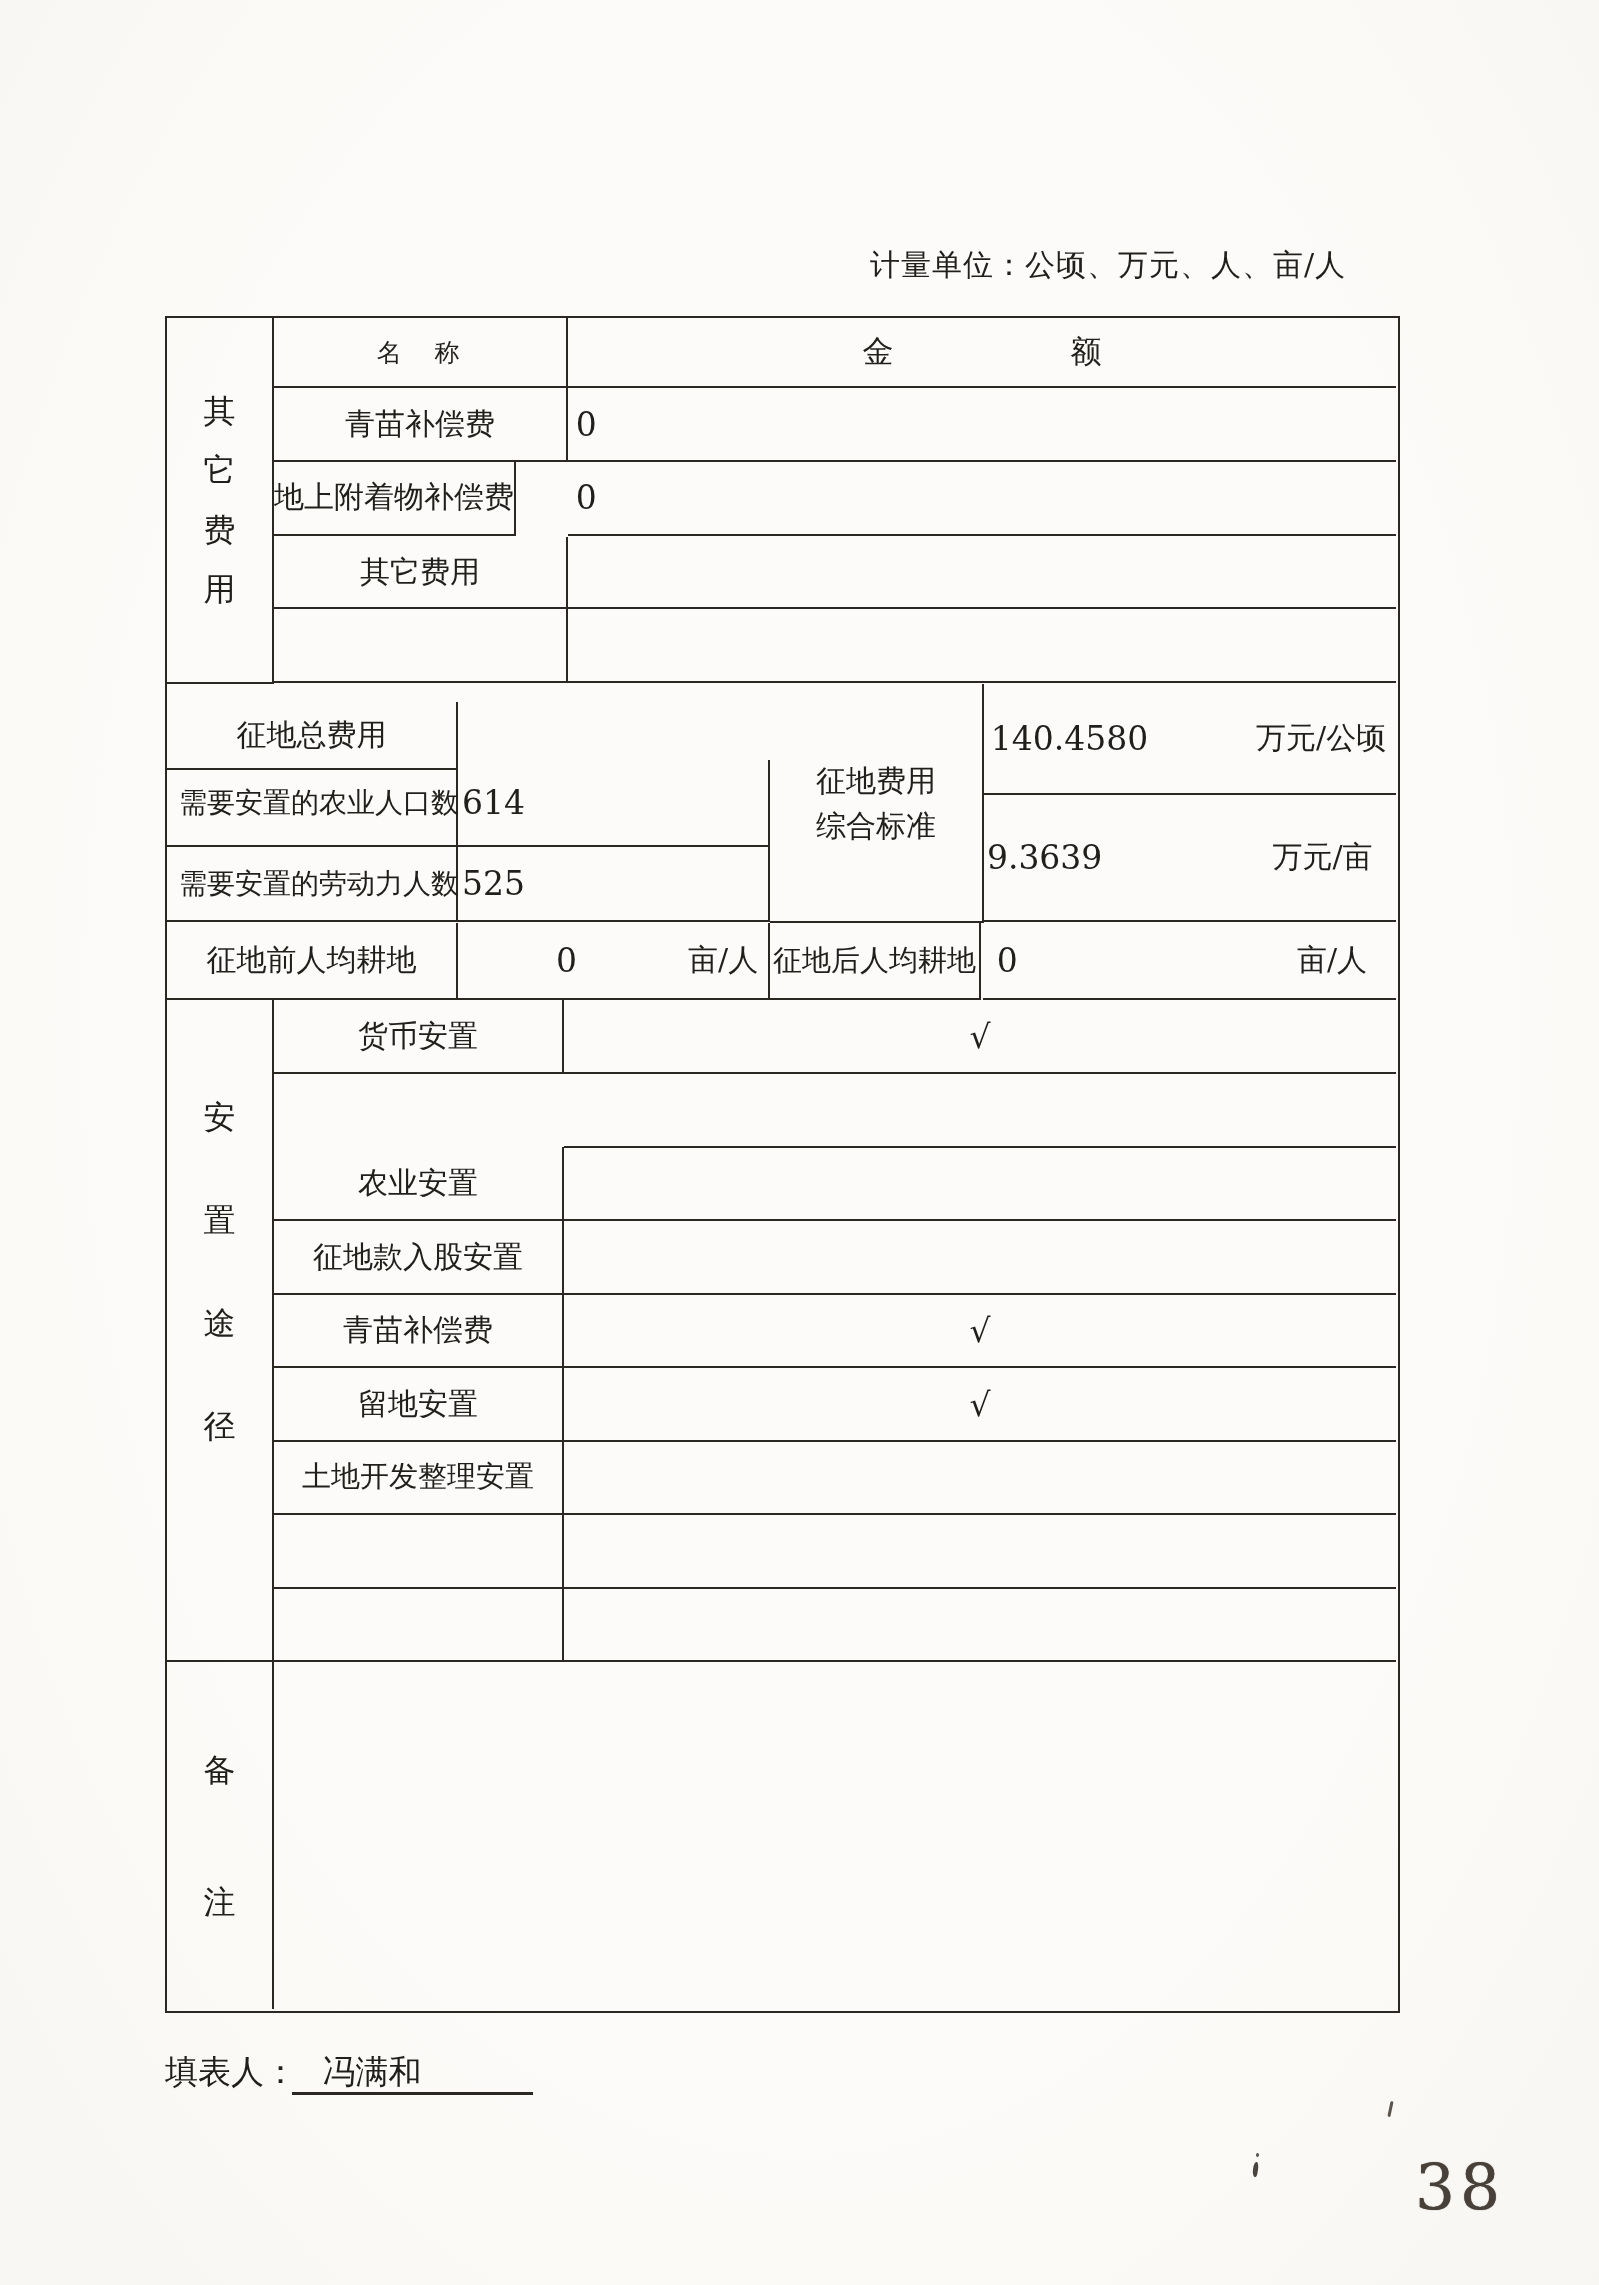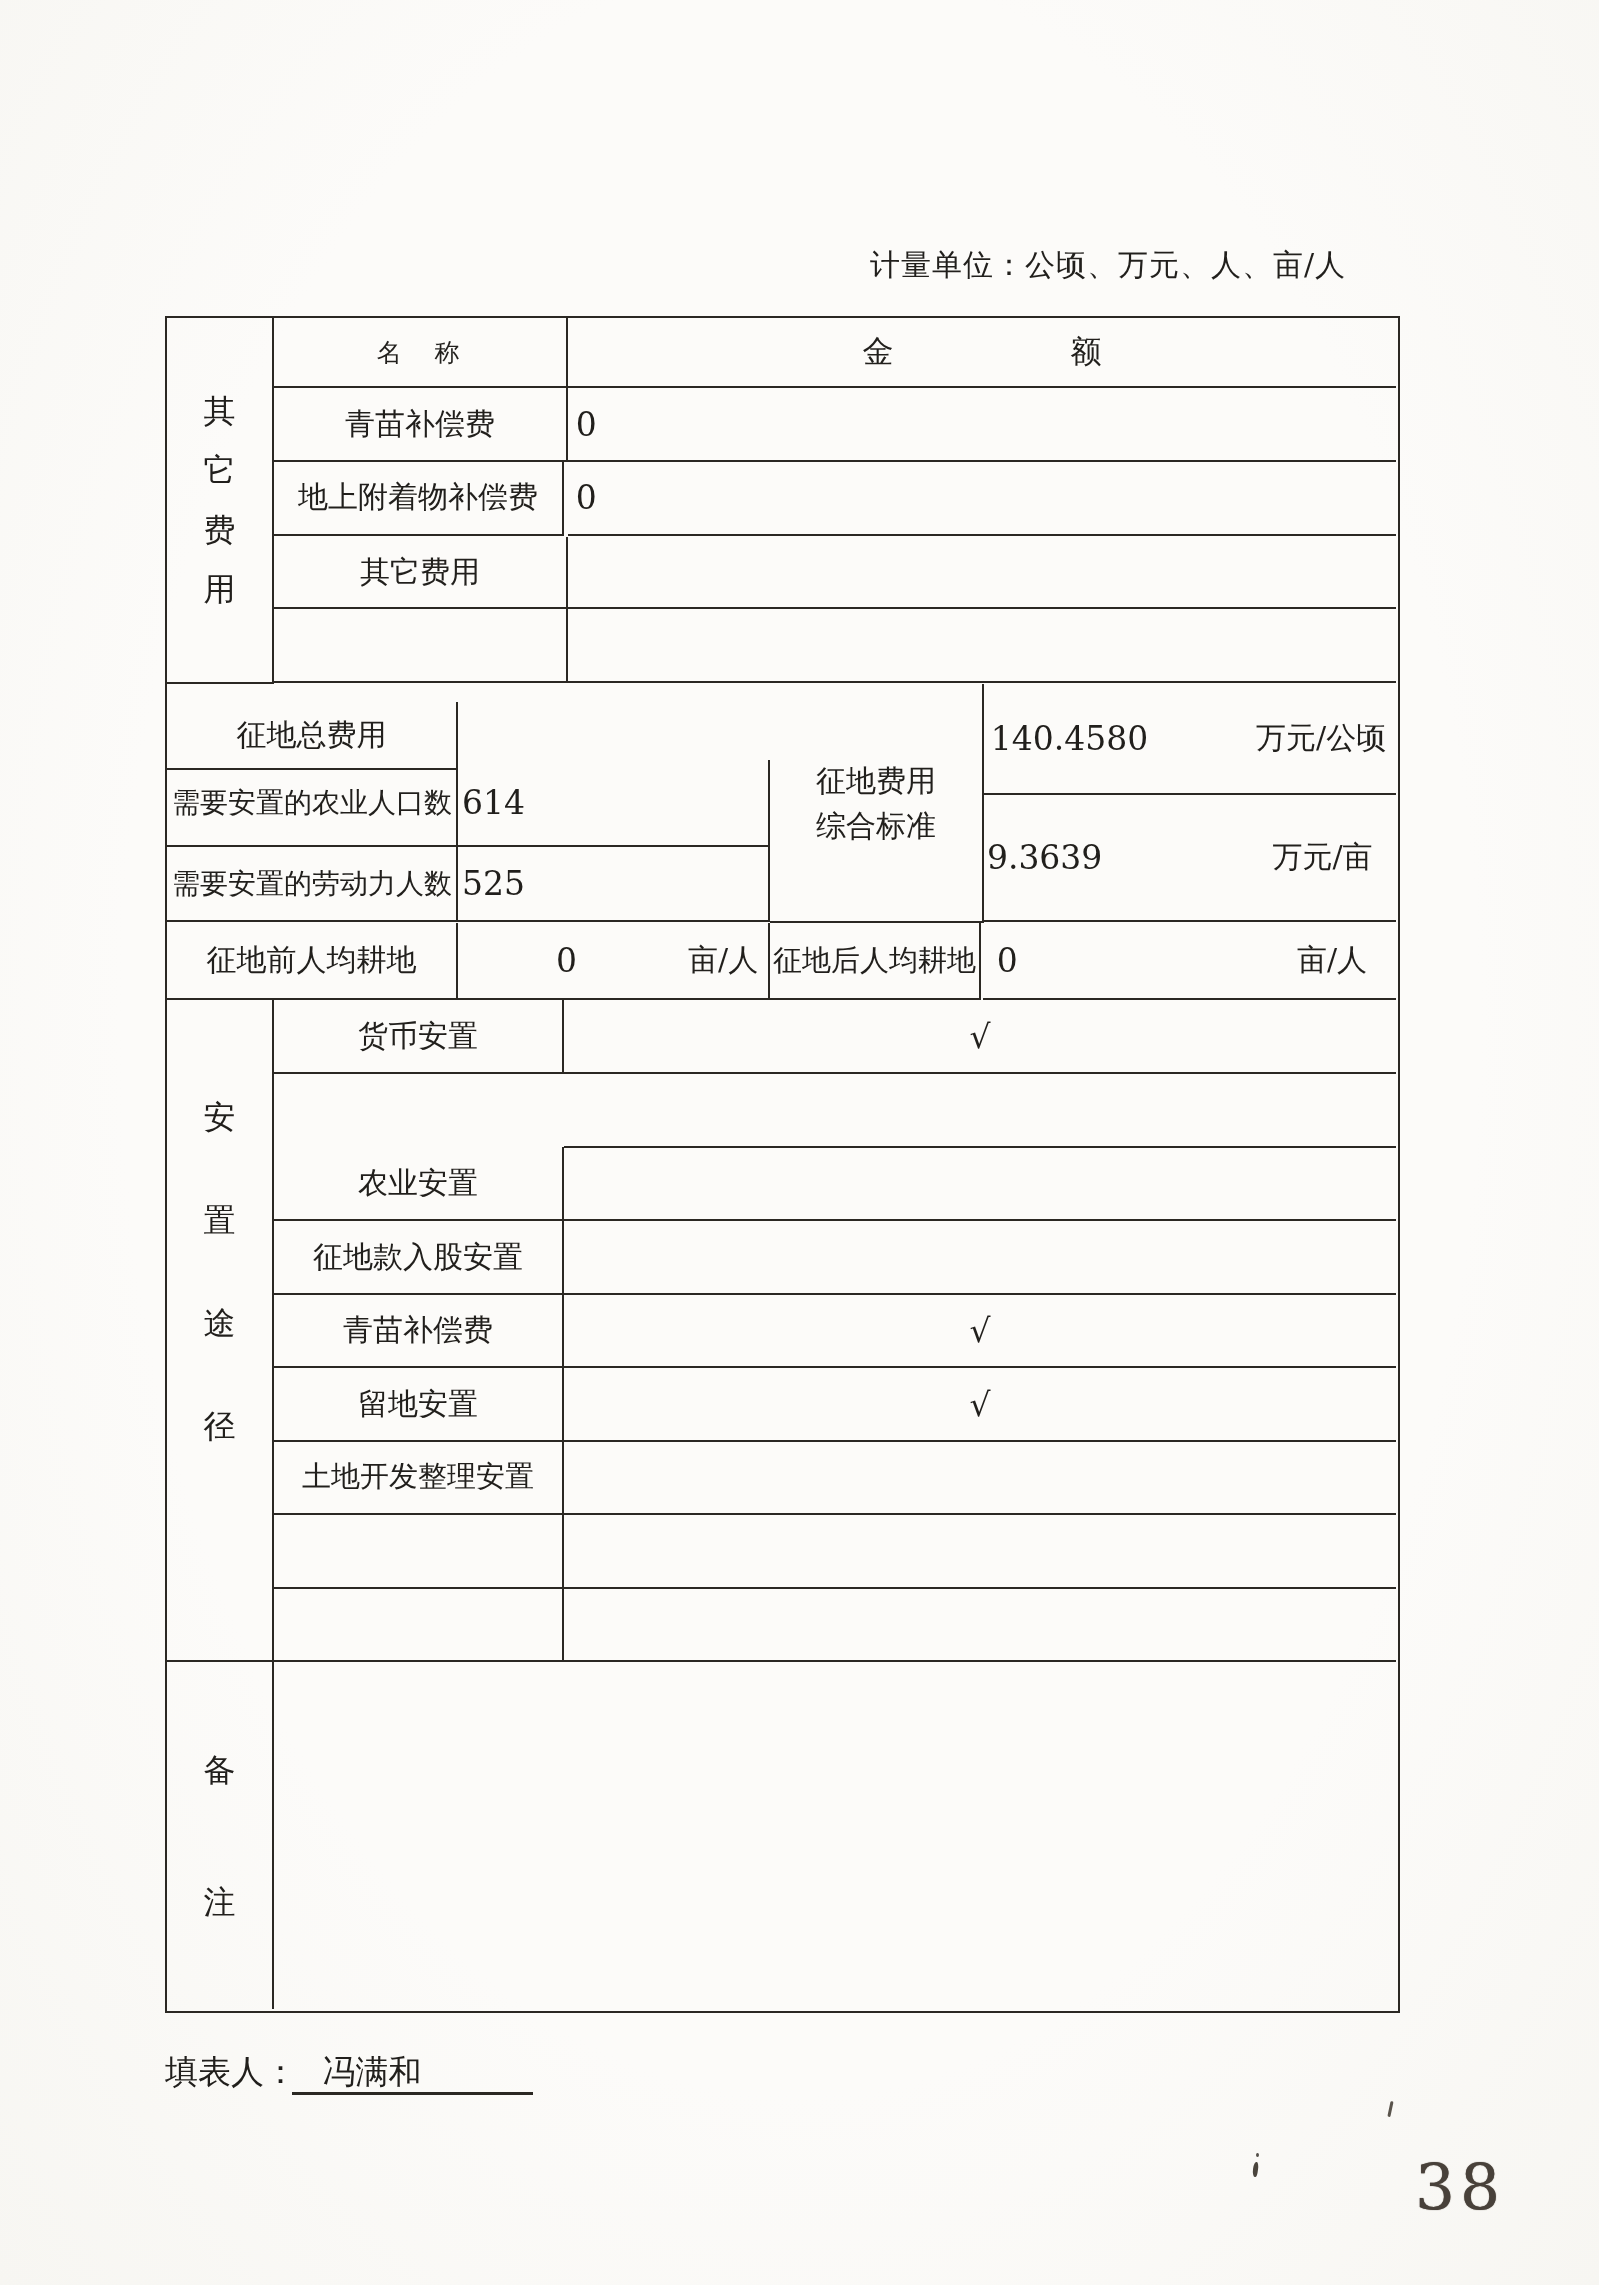--- a/index.html
+++ b/index.html
@@ -32,21 +32,21 @@
     display:flex;align-items:center;justify-content:center;
     font-size:30px;white-space:nowrap;
   }
   .noR{border-right:none;}
   .noB{border-bottom:none;}
   .leftA{justify-content:flex-start;}
   .between{justify-content:space-between;}
   .num{font-size:33px;}
   .val0{padding-left:7.8px;}
   .bnum{padding-left:3.9px;}
-  .fillLabel{font-size:28px;padding-left:5px;justify-content:flex-start;}
+  .fillLabel{font-size:28px;padding-left:12px;justify-content:flex-start;}
   .vlabel{
     display:flex;flex-direction:column;align-items:center;justify-content:center;
     font-size:32px;line-height:1;height:100%;width:100%;
   }
   .gapA{gap:27.4px;}
   .gapC{gap:71px;transform:translateY(-59px);}
   .gapD{gap:100px;}
   .hdrName{font-size:25px;letter-spacing:3.9px;}
   .amountHdr{gap:177px;font-size:31px;}
   .compLabel{flex-direction:column;line-height:1.5;font-size:30px;}
@@ -97,21 +97,21 @@
     </div>
     <div class="cell hdrName" style="left:107px;top:0;width:294px;height:70px">名　称</div>
     <div class="cell amountHdr noR" style="left:401px;top:0;width:828px;height:70px">
       <span>金</span>
       <span>额</span>
     </div>
 
     <div class="cell" style="left:107px;top:70px;width:294px;height:74px">青苗补偿费</div>
     <div class="cell noR leftA num val0" style="left:401px;top:70px;width:828px;height:74px">0</div>
 
-    <div class="cell" style="left:107px;top:143px;width:290px;height:75px">地上附着物补偿费</div>
+    <div class="cell" style="left:107px;top:143px;width:242px;height:75px">地上附着物补偿费</div>
     <div class="cell noR leftA num val0" style="left:401px;top:143px;width:828px;height:75px">0</div>
 
     <div class="cell" style="left:107px;top:219px;width:294px;height:72px">其它费用</div>
     <div class="cell noR leftA num val0" style="left:401px;top:219px;width:828px;height:72px"></div>
 
     <div class="cell" style="left:107px;top:290px;width:294px;height:75px"></div>
     <div class="cell noR leftA num val0" style="left:401px;top:290px;width:828px;height:75px"></div>
 
     <div class="cell" style="left:0;top:384px;width:291px;height:68px">征地总费用</div>
 

